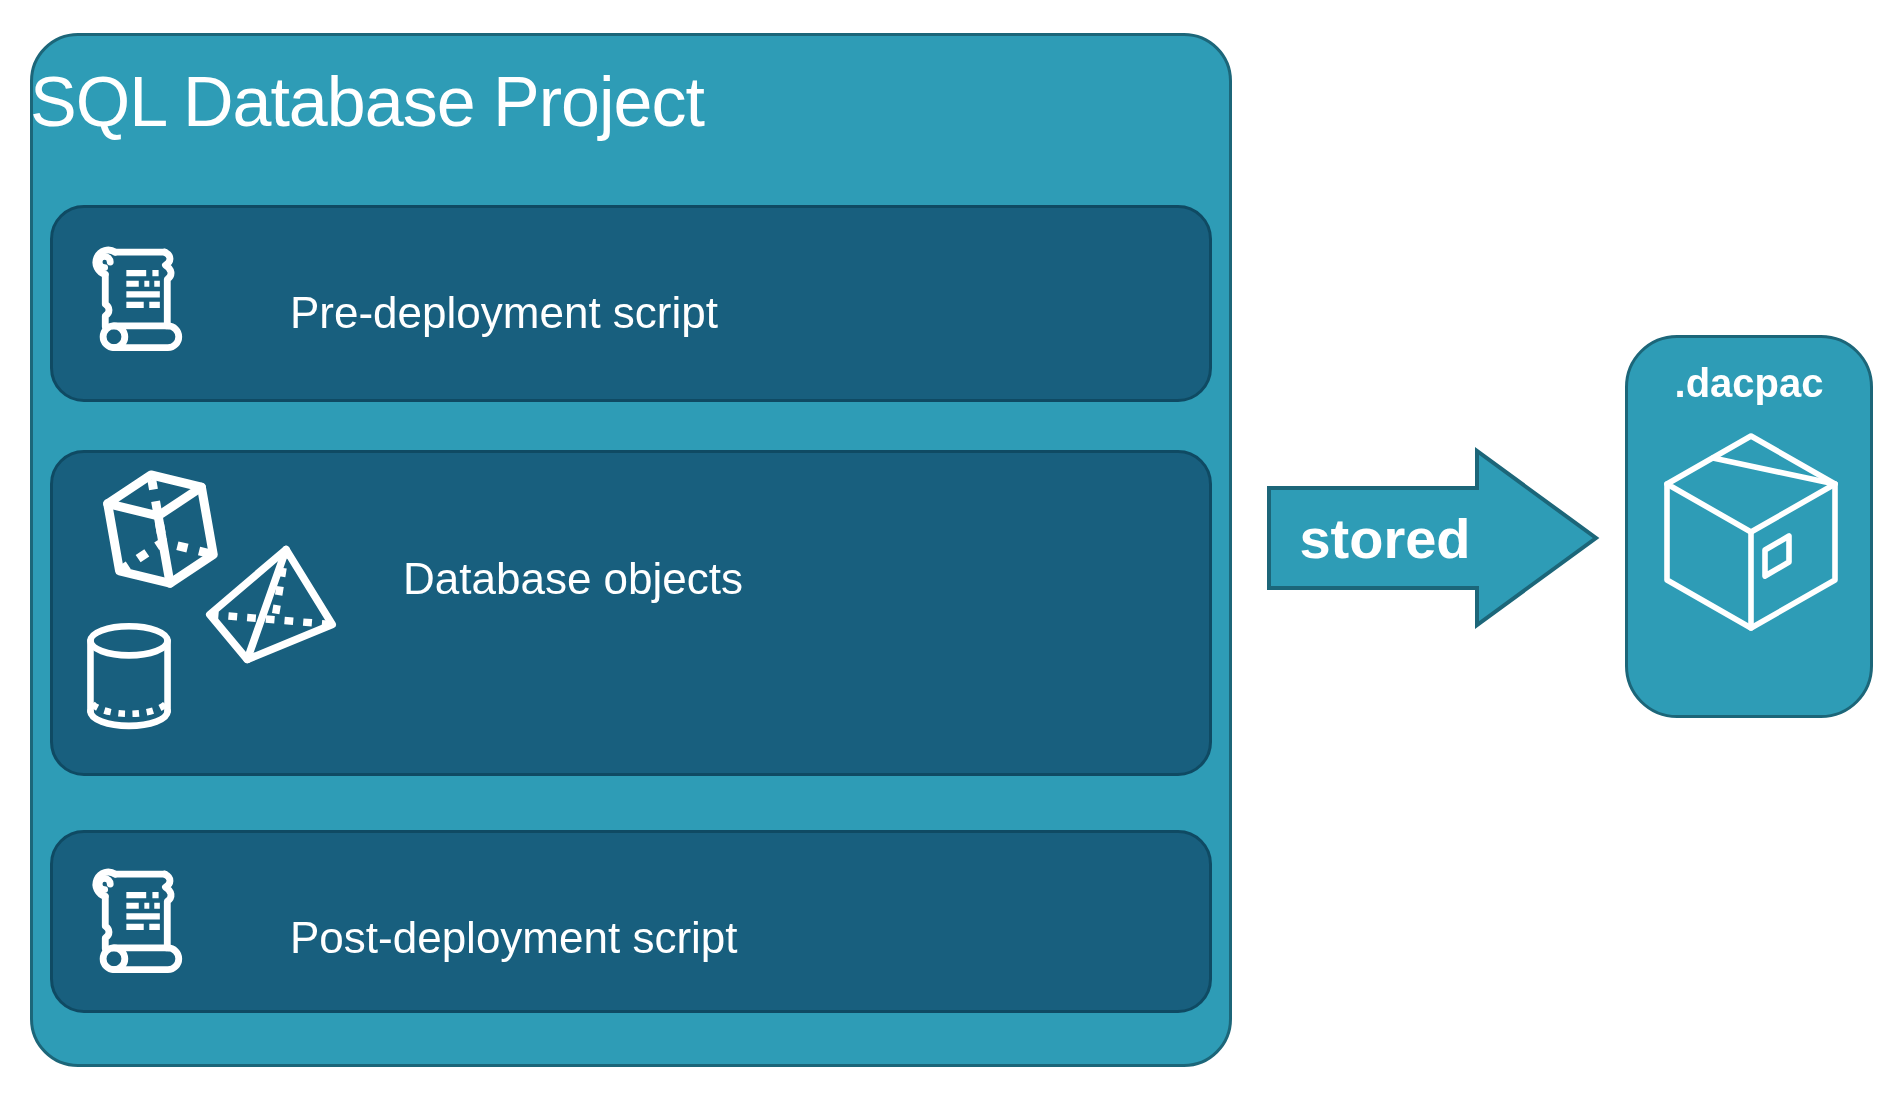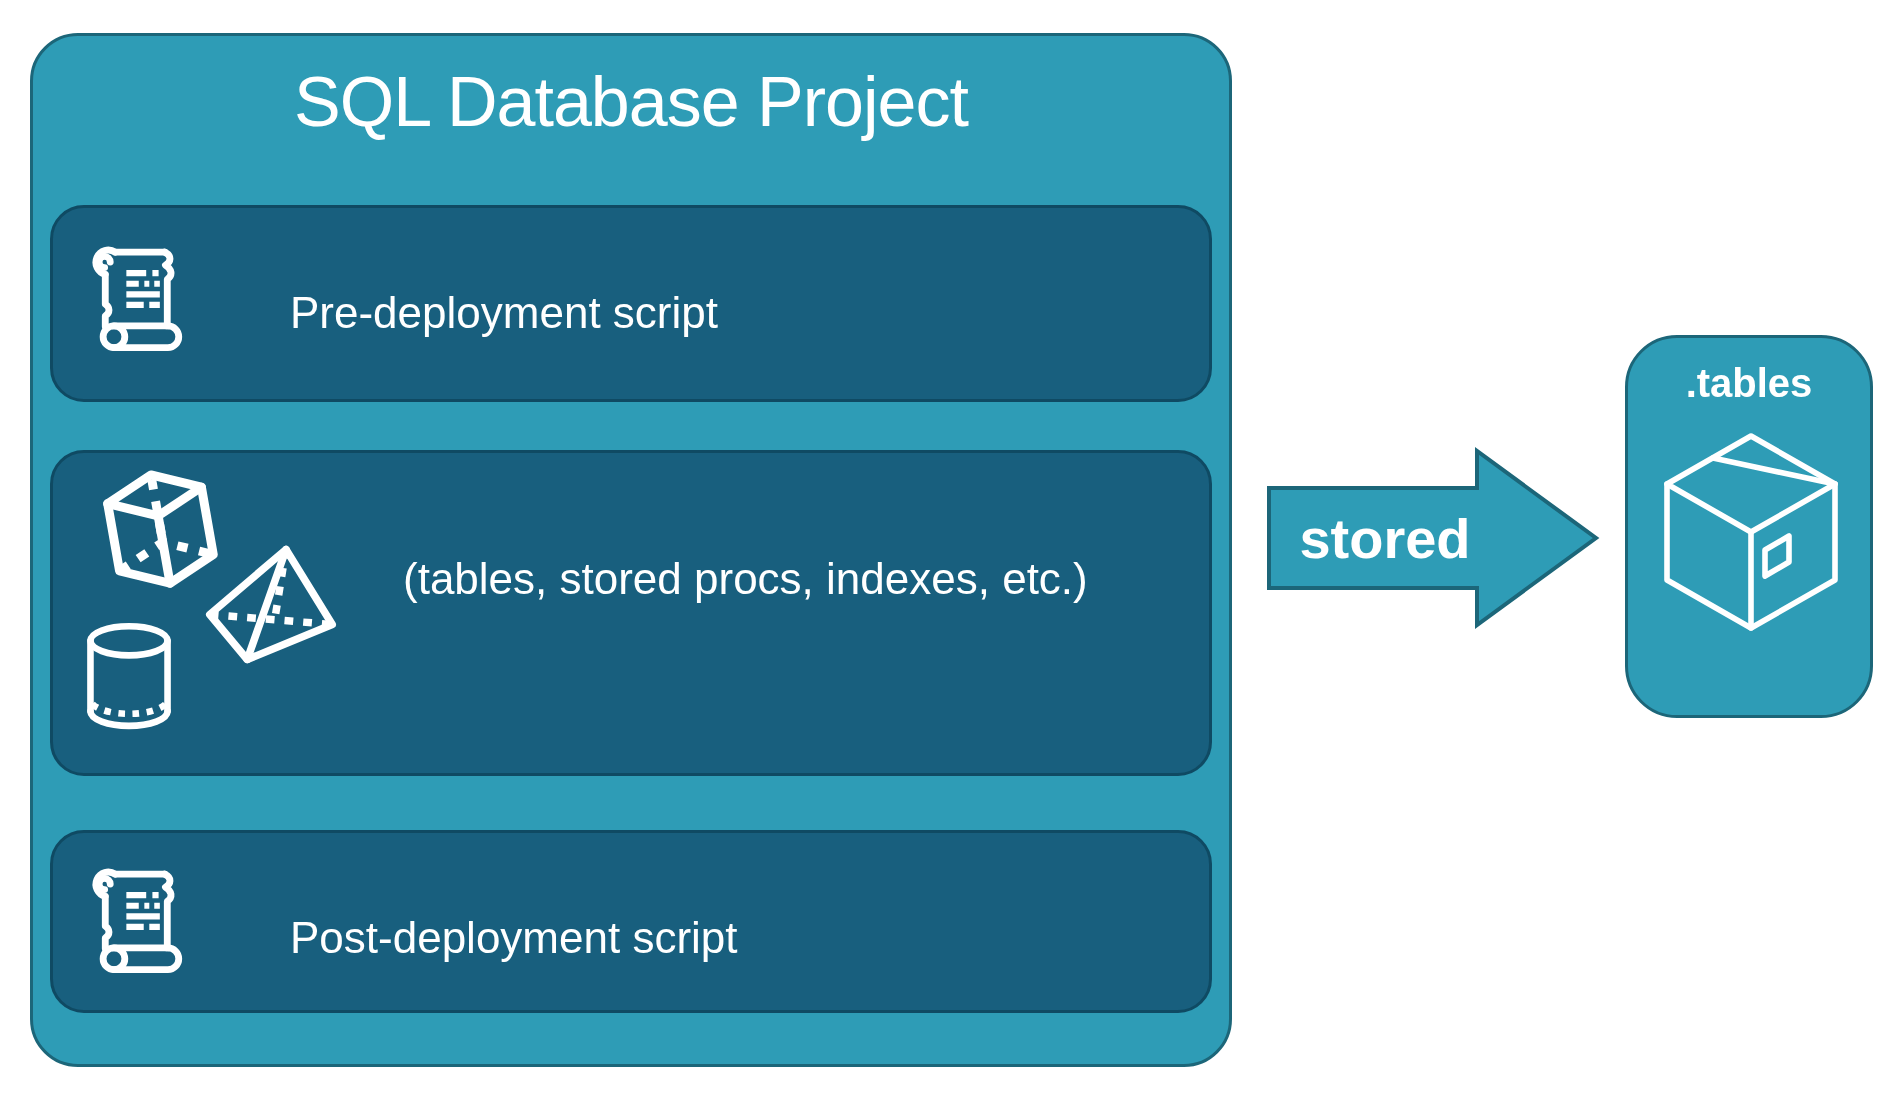--- a/index.html
+++ b/index.html
@@ -16,21 +16,21 @@
   .outer-panel {
     left: 30px; top: 33px; width: 1202px; height: 1034px;
     background: var(--teal, #2E9CB6);
     border: 3px solid var(--teal_border, #1C6679);
     border-radius: 48px;
   }
   .page-title {
     left: 30px; top: 56px; width: 1202px; height: 92px;
     color: var(--text, #fff);
     font-size: 70px; letter-spacing: -1px;
-    text-align: center; line-height: 92px;
+    line-height: 92px;
     white-space: nowrap;
   }
 
   
   .row-panel {
     background: var(--panel_dark, #185F7E);
     border: 3px solid var(--panel_dark_border, #0F4A63);
     border-radius: 34px;
     left: 50px; width: 1162px;
   }
@@ -129,21 +129,21 @@
 </svg>
 <svg class="abs icon" style="left:82px; top:621px;" width="94" height="112" viewBox="0 0 100 119">
   <g stroke-width="7" stroke-linecap="round">
     <ellipse cx="50" cy="21" rx="41" ry="15.5"></ellipse>
     <path d="M9,21 V96 M91,21 V96"></path>
     <path d="M9,96 A41,15.5 0 0 0 91,96"></path>
     <path class="dash" d="M11,88 A41,15.5 0 0 0 89,88"></path>
   </g>
 </svg>
 <div class="abs obj-text">
-  <div>(tables, stored procs, indexes, etc.)</div>
+  <div>Database objects</div>
 </div>
 
 <div class="abs row-panel row-post"></div>
 <svg class="abs icon" style="left:78px; top:858px;" width="124" height="124" viewBox="0 0 100 100">
   <g stroke-width="5.5" stroke-linecap="round" stroke-linejoin="round">
     <path d="M30,13 H70"></path>
     <path d="M30,13 A10,10 0 1 0 22,31"></path>
     <path d="M26,21 A4.5,4.5 0 1 0 21.5,25.5"></path>
     <path d="M70,13 C76,16 75,21 70.5,23.5 C76,26.5 76.5,32 72,35 L72,72.5"></path>
     <path d="M22,31 L22,55 C26,57.5 26,62 22,64.5 L22,73"></path>
@@ -158,21 +158,21 @@
   </g>
 </svg>
 <div class="abs row-label label-post">Post-deployment script</div>
 
 <svg class="abs" style="left:1260px; top:443px;" width="345" height="190" viewBox="0 0 345 190">
   <polygon class="arrow-shape" points="9,45 217,45 217,8 336,95 217,182 217,145 9,145"></polygon>
 </svg>
 <div class="abs build-label">stored</div>
 
 <div class="abs artifact-box"></div>
-<div class="abs artifact-label">.tables</div>
+<div class="abs artifact-label">.dacpac</div>
 <svg class="abs icon" style="left:1661px; top:430px;" width="180" height="204" viewBox="0 0 90 102">
   <g stroke-width="2.8" stroke-linecap="round" stroke-linejoin="round">
     <path d="M45,3 L87,27 L45,51 L3,27 Z"></path>
     <path d="M3,27 V75 L45,99 L87,75 V27"></path>
     <path d="M45,51 V99"></path>
     <path d="M26,14 L87,27"></path>
     <path d="M52,60 L64,53 V66 L52,73 Z"></path>
   </g>
 </svg>
 

